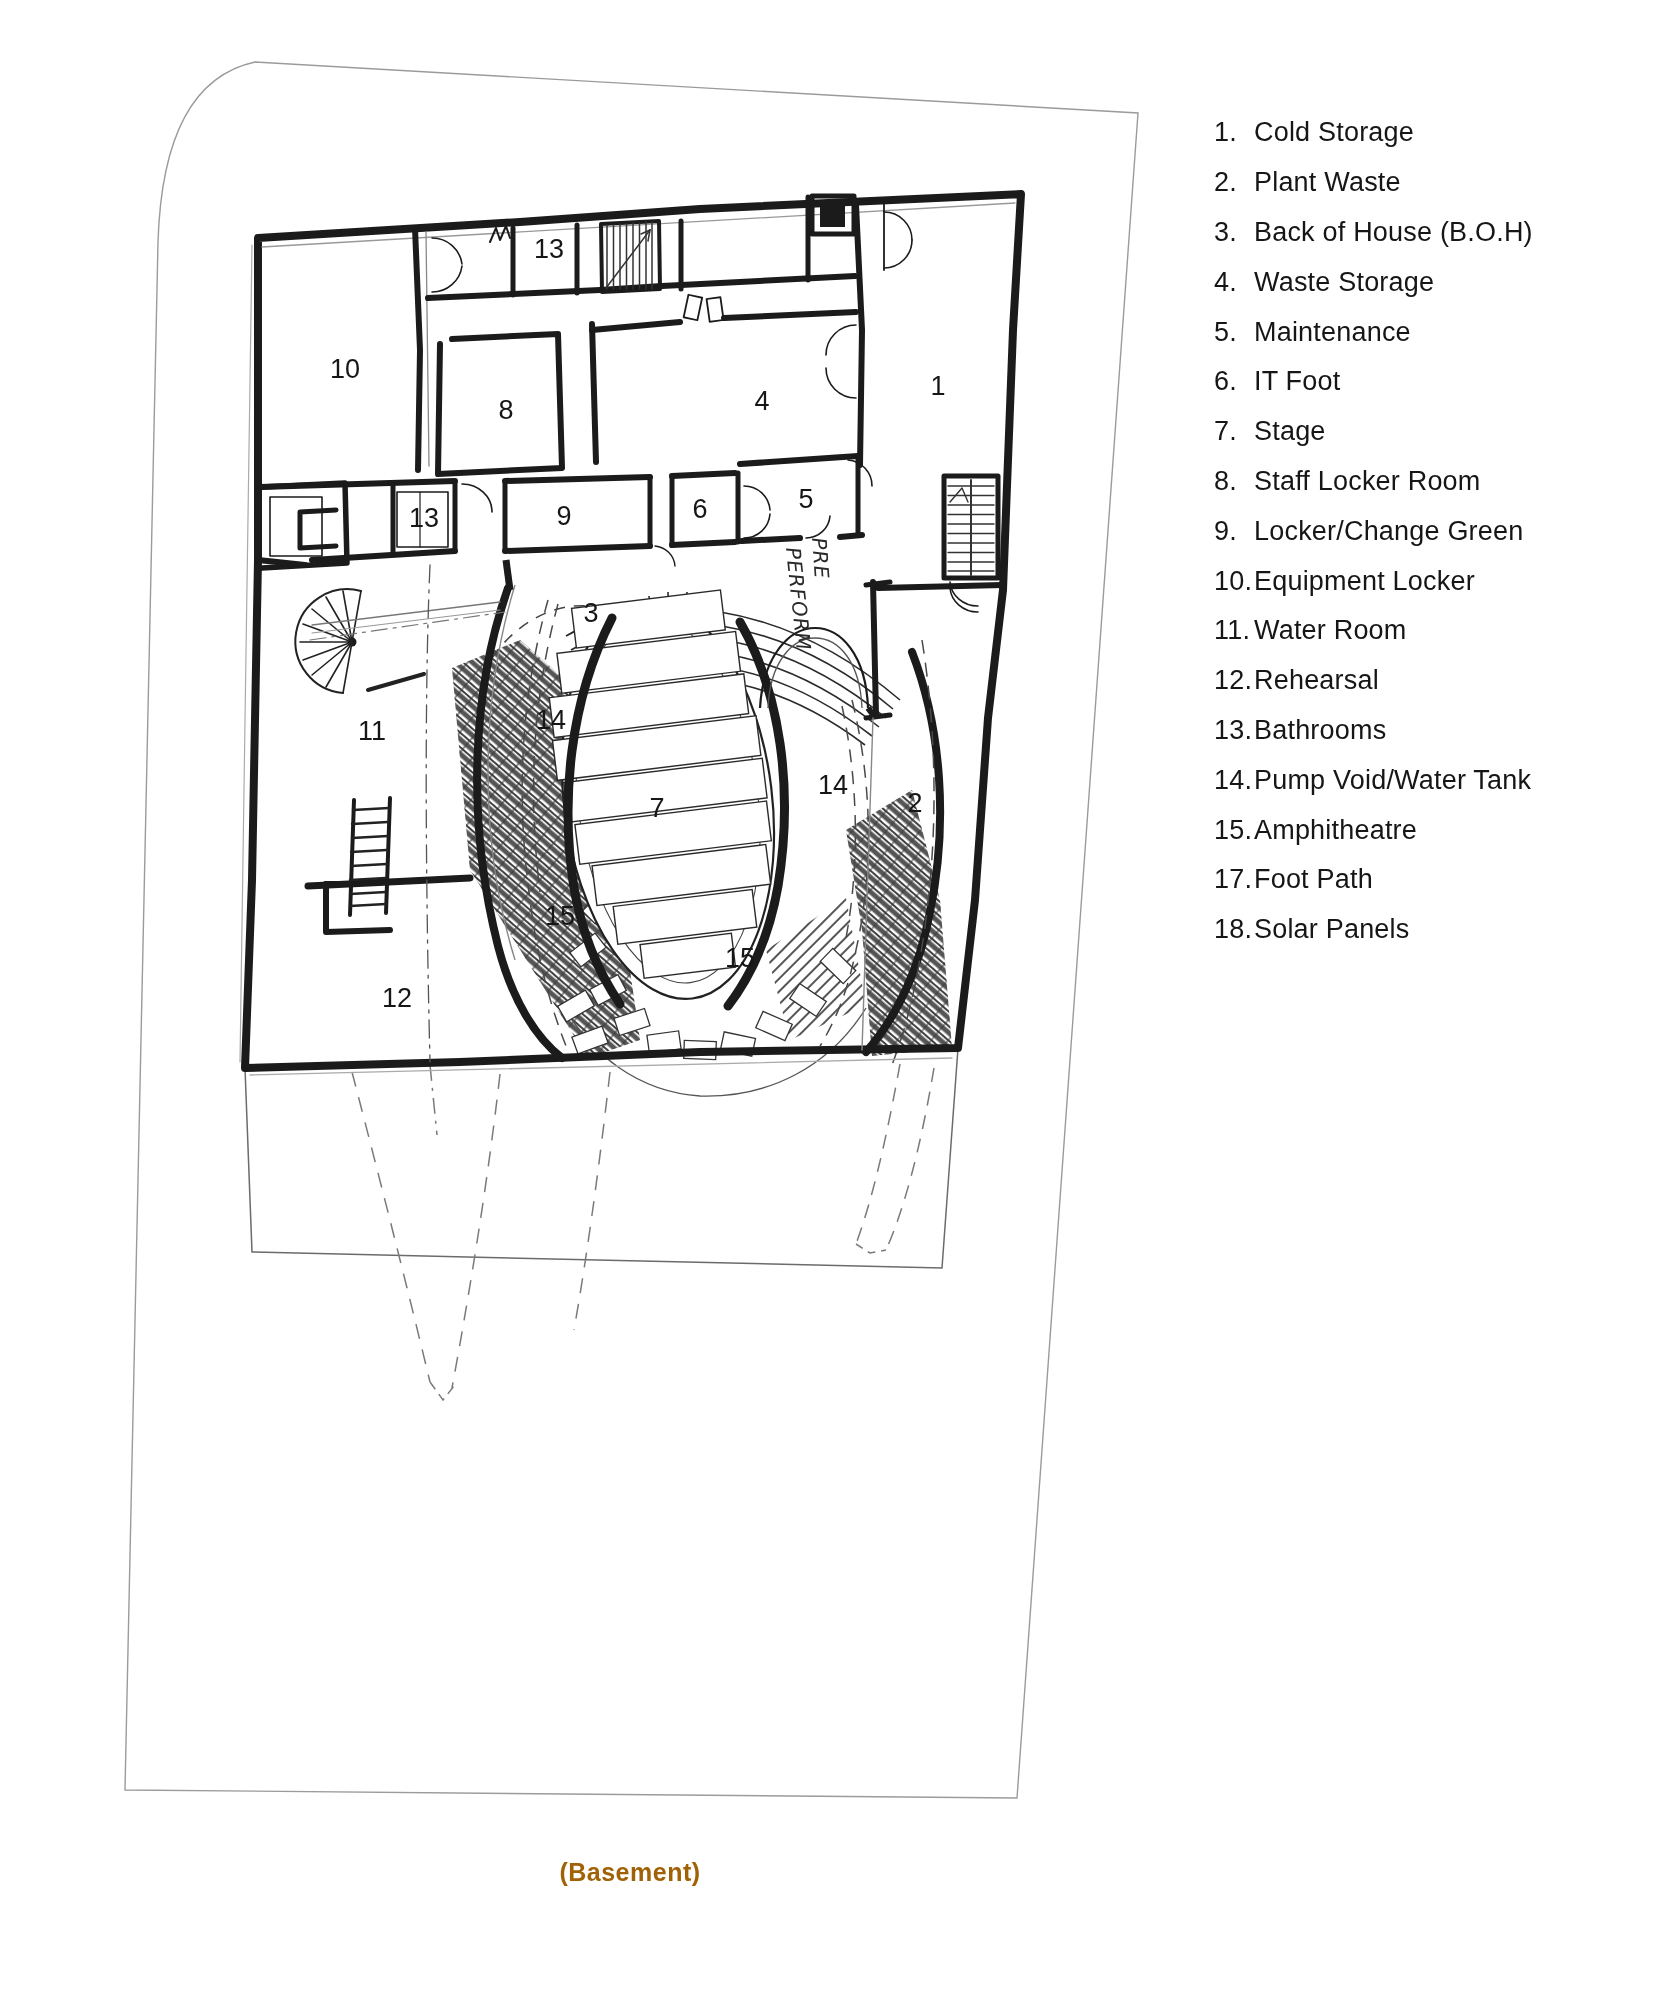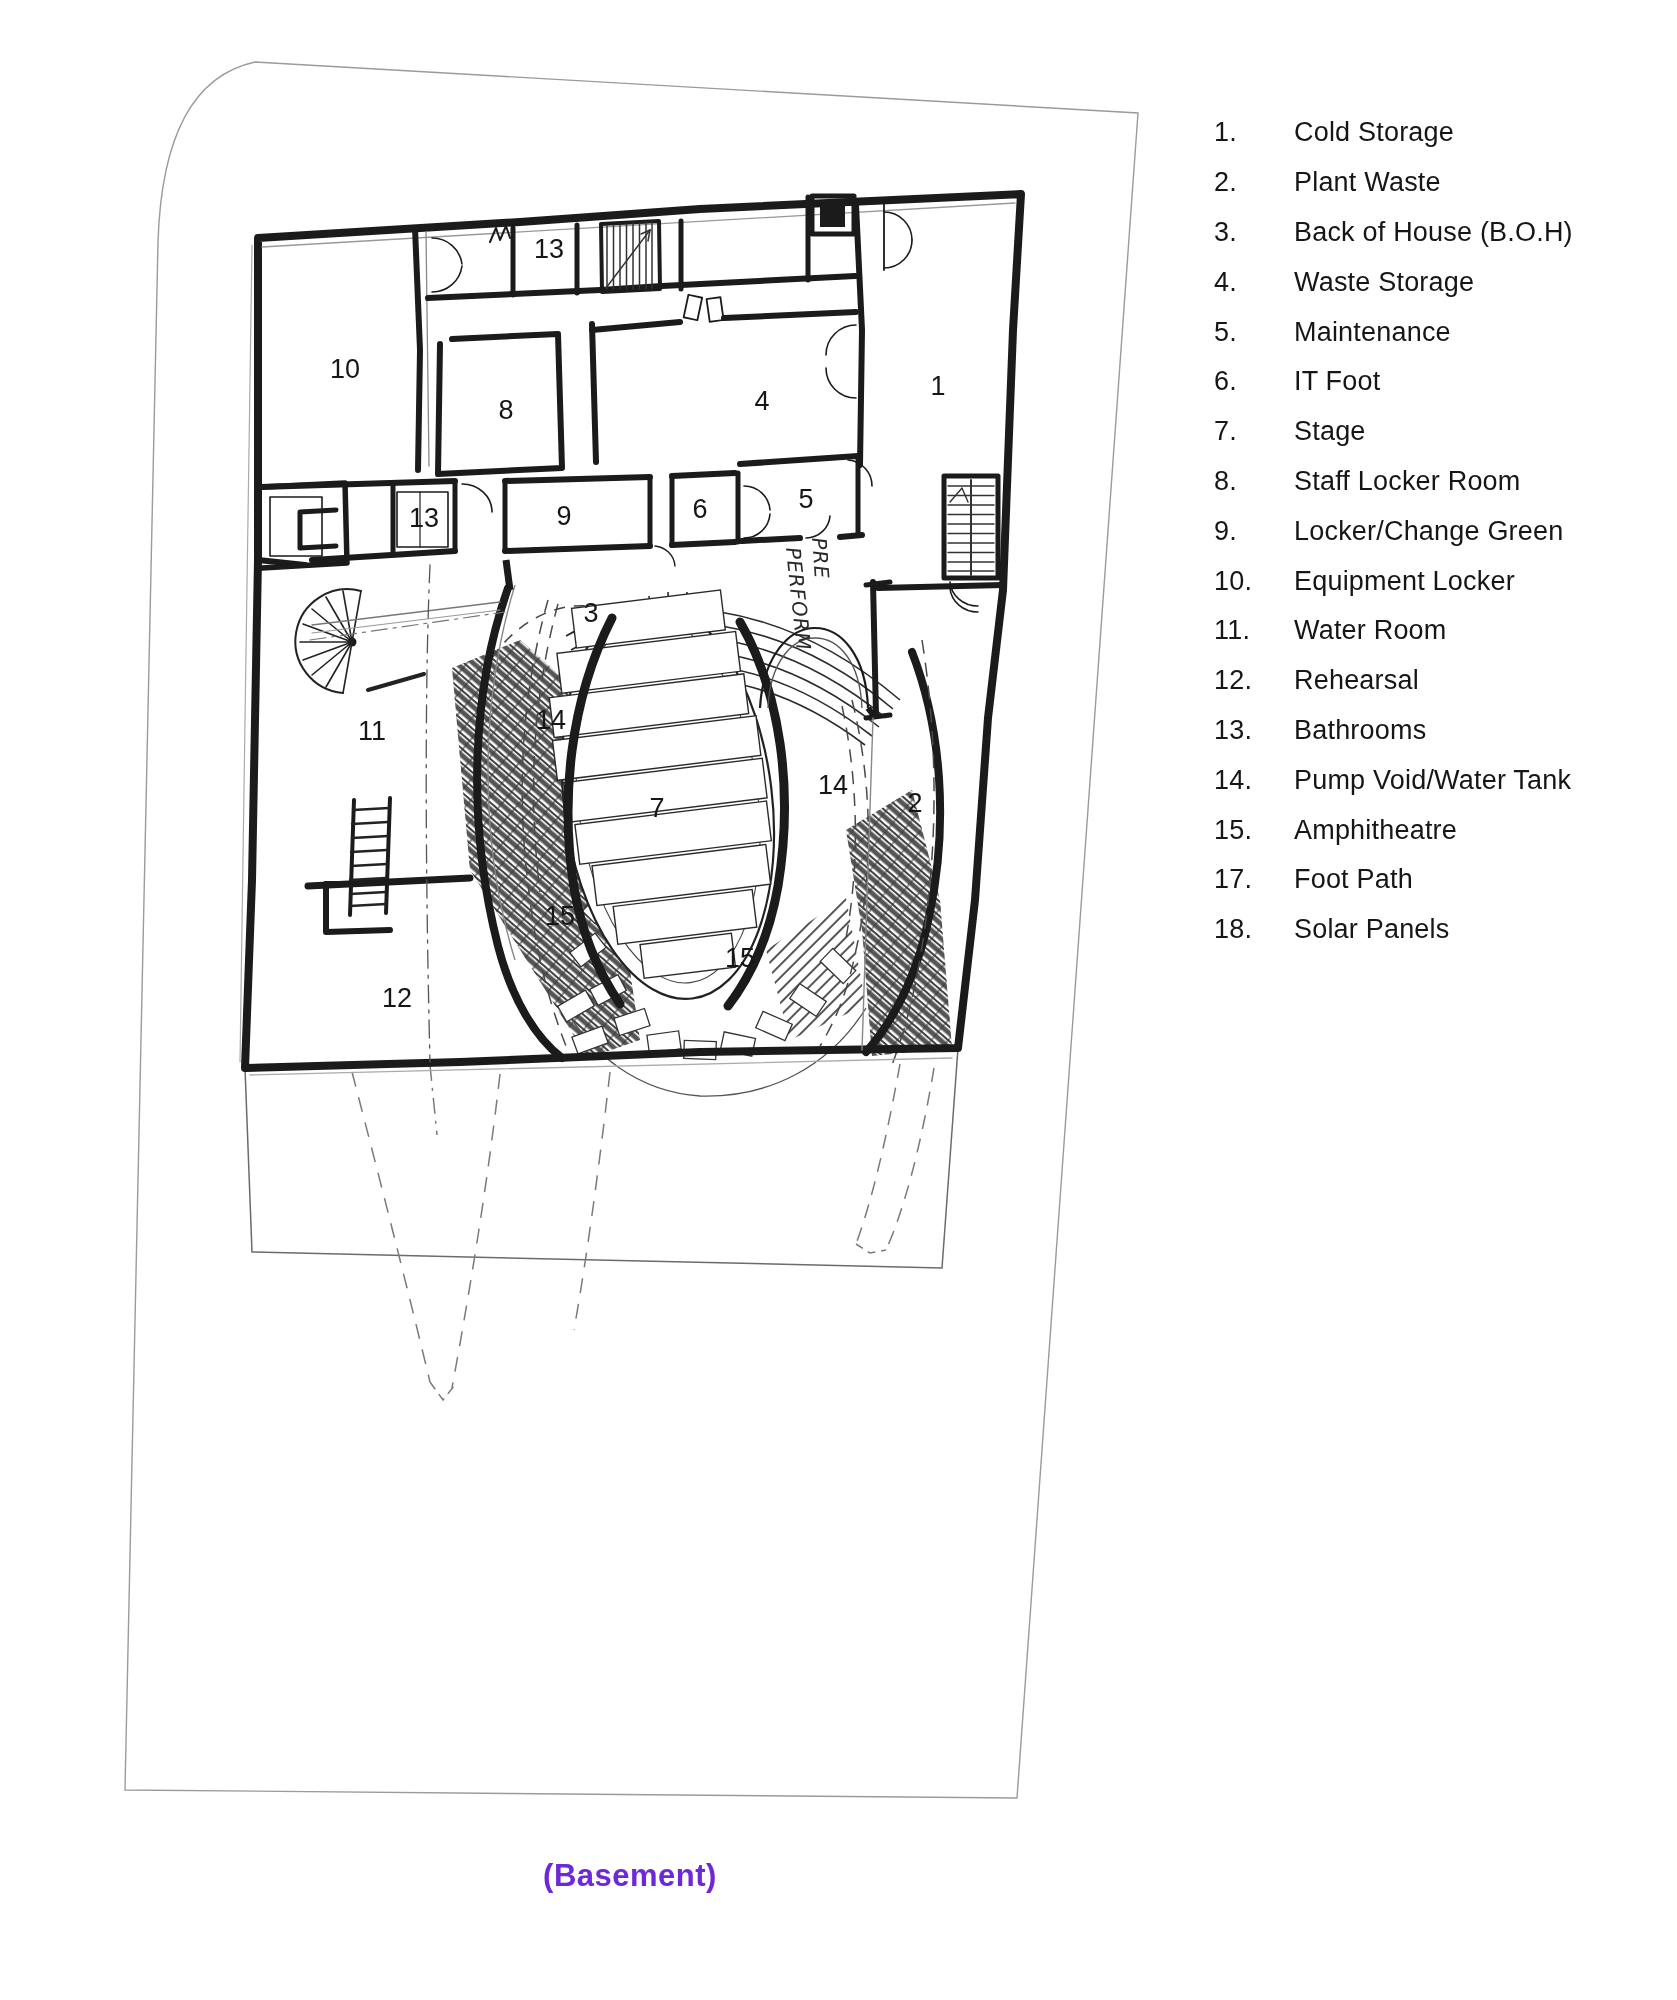--- a/index.html
+++ b/index.html
@@ -4,23 +4,23 @@
 <style>
   html,body{margin:0;padding:0;background:#ffffff;}
   body{width:1677px;height:2000px;position:relative;font-family:"Liberation Sans",sans-serif;overflow:hidden;}
   #plan-svg{position:absolute;left:0;top:0;}
   .plan-num{font-family:"Liberation Sans",sans-serif;font-size:27px;fill:#161616;text-anchor:middle;}
   .hand{font-family:"DejaVu Sans",sans-serif;font-style:italic;font-size:20px;fill:#2a2a2a;letter-spacing:1px;}
   #legend{position:absolute;left:1214px;top:108px;width:440px;}
   #legend ol{list-style:none;margin:0;padding:0;}
   #legend li{height:49.8px;display:flex;align-items:center;font-size:27px;color:#161616;letter-spacing:0.2px;}
   #legend li .num{display:inline-block;width:40px;flex:0 0 40px;}
-  #legend li .lbl{flex:1;margin-left:40px;}
+  #legend li .lbl{flex:1;}
   #caption{position:absolute;left:430px;top:1858px;width:400px;text-align:center;
-           font-size:31px;font-weight:bold;color:#6d28d9;letter-spacing:0.5px;}
+           font-size:25px;font-weight:bold;color:#a16207;letter-spacing:0.5px;}
 </style>
 </head>
 <body>
 
 <svg id="plan-svg" width="1677" height="2000" viewBox="0 0 1677 2000" xmlns="http://www.w3.org/2000/svg">
   <defs>
     <pattern id="hatch" width="9" height="9" patternUnits="userSpaceOnUse" patternTransform="rotate(45)">
       <path d="M1,0 V9" stroke="#2a2a2a" stroke-width="1.6"></path>
     </pattern>
     <pattern id="scrib" width="11" height="11" patternUnits="userSpaceOnUse" patternTransform="rotate(131)">

